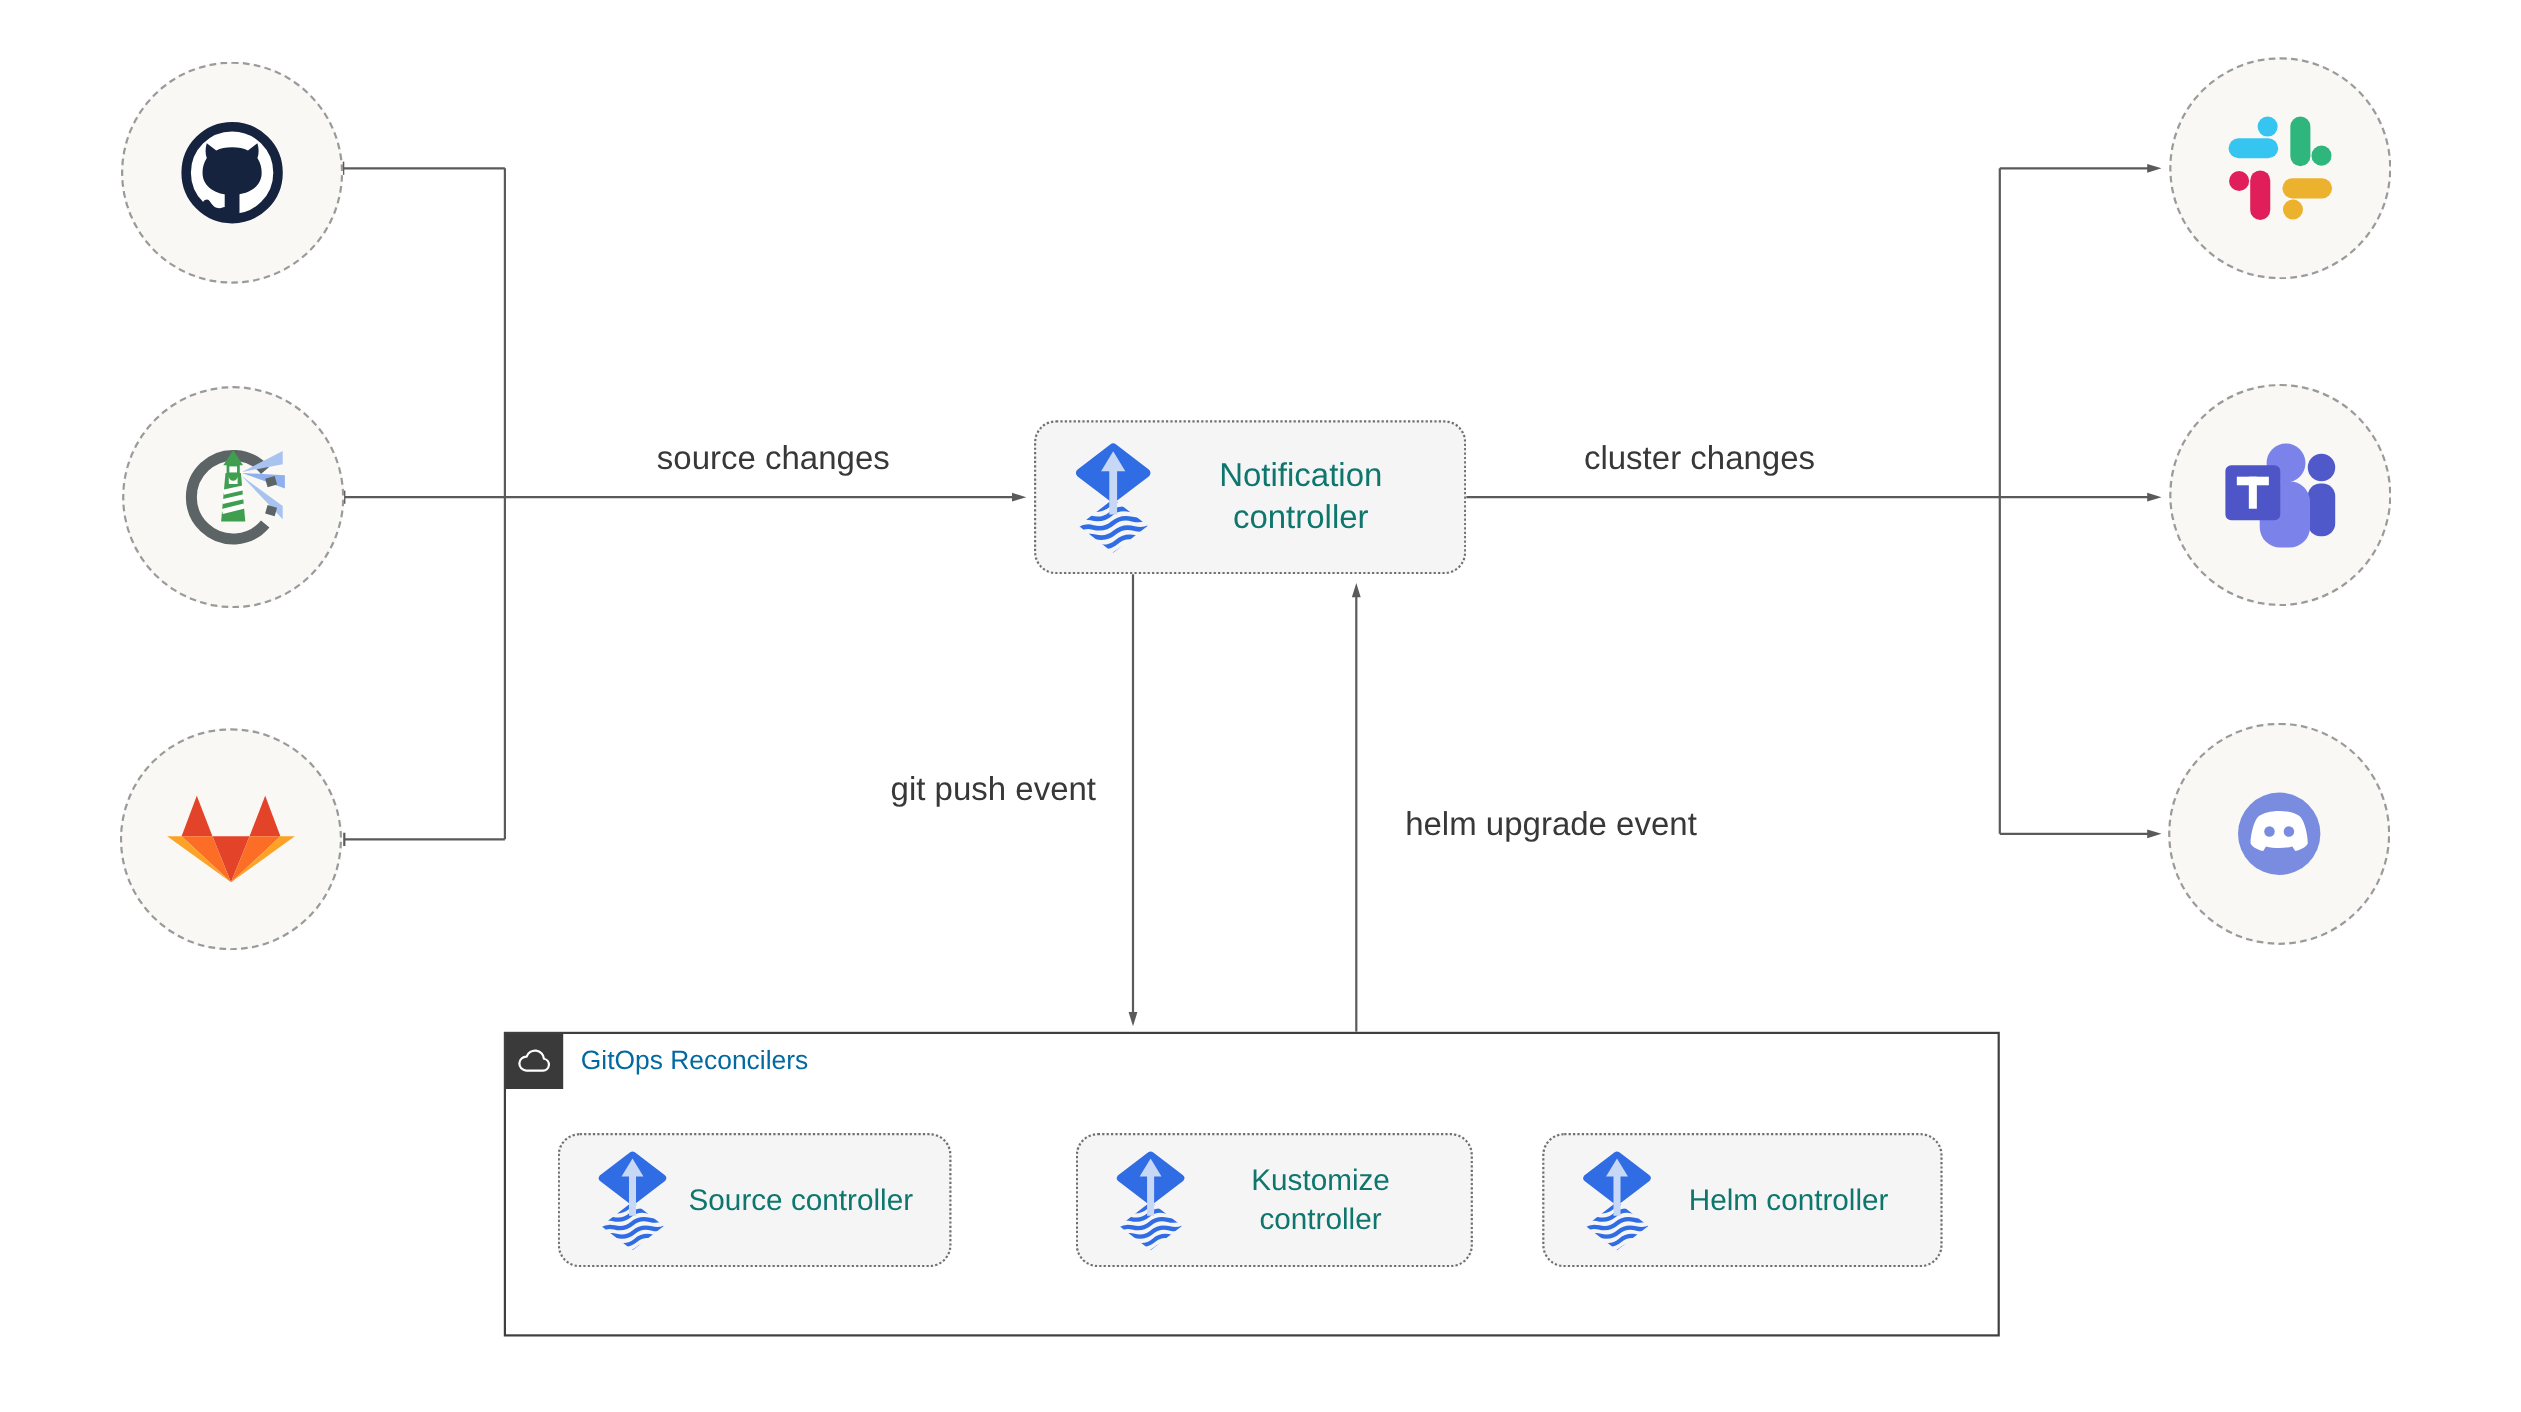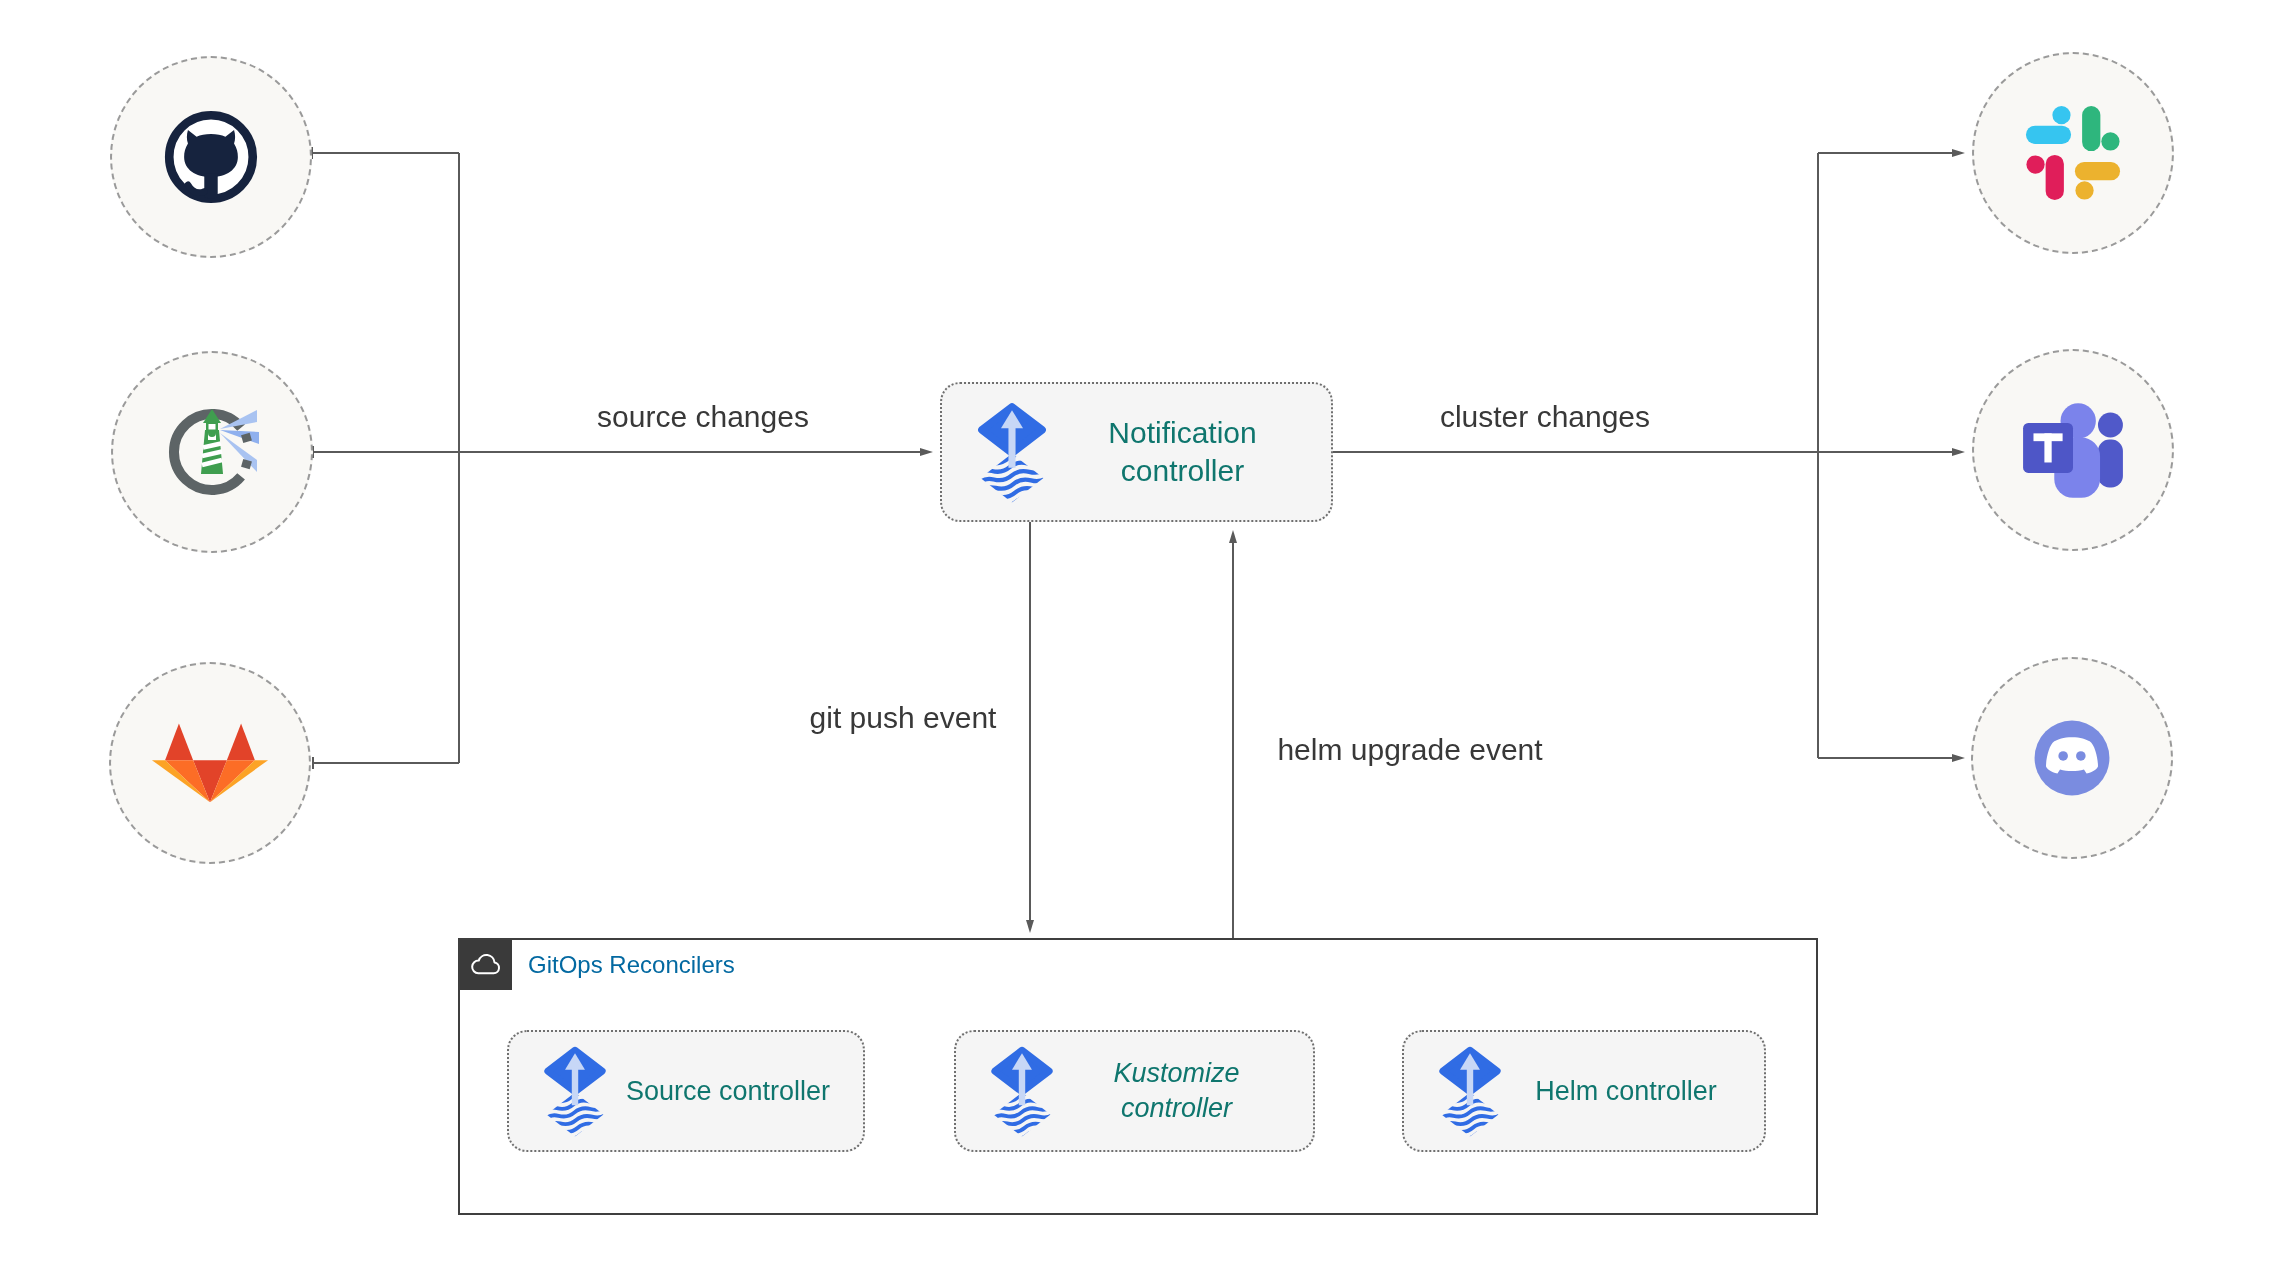--- a/index.html
+++ b/index.html
@@ -198,21 +198,21 @@
     </div>
     <div class="group-label">GitOps Reconcilers</div>
   </div>
 
   <div class="node small" style="left:507px;top:1030px;width:358px;height:122px;">
     <svg class="flux" width="72" height="94">
         <use href="#sym-flux"></use>
       </svg>
     <div class="title">Source controller</div>
   </div>
-  <div class="node small" style="left:954px;top:1030px;width:361px;height:122px;font-style:italic;">
+  <div class="node small" style="left:978px;top:1030px;width:361px;height:122px;">
     <svg class="flux" width="72" height="94">
         <use href="#sym-flux"></use>
       </svg>
     <div class="title">Kustomize controller</div>
   </div>
   <div class="node small" style="left:1402px;top:1030px;width:364px;height:122px;justify-content:flex-end;">
     <svg class="flux" width="72" height="94">
         <use href="#sym-flux"></use>
       </svg>
     <div class="title">Helm controller</div>

